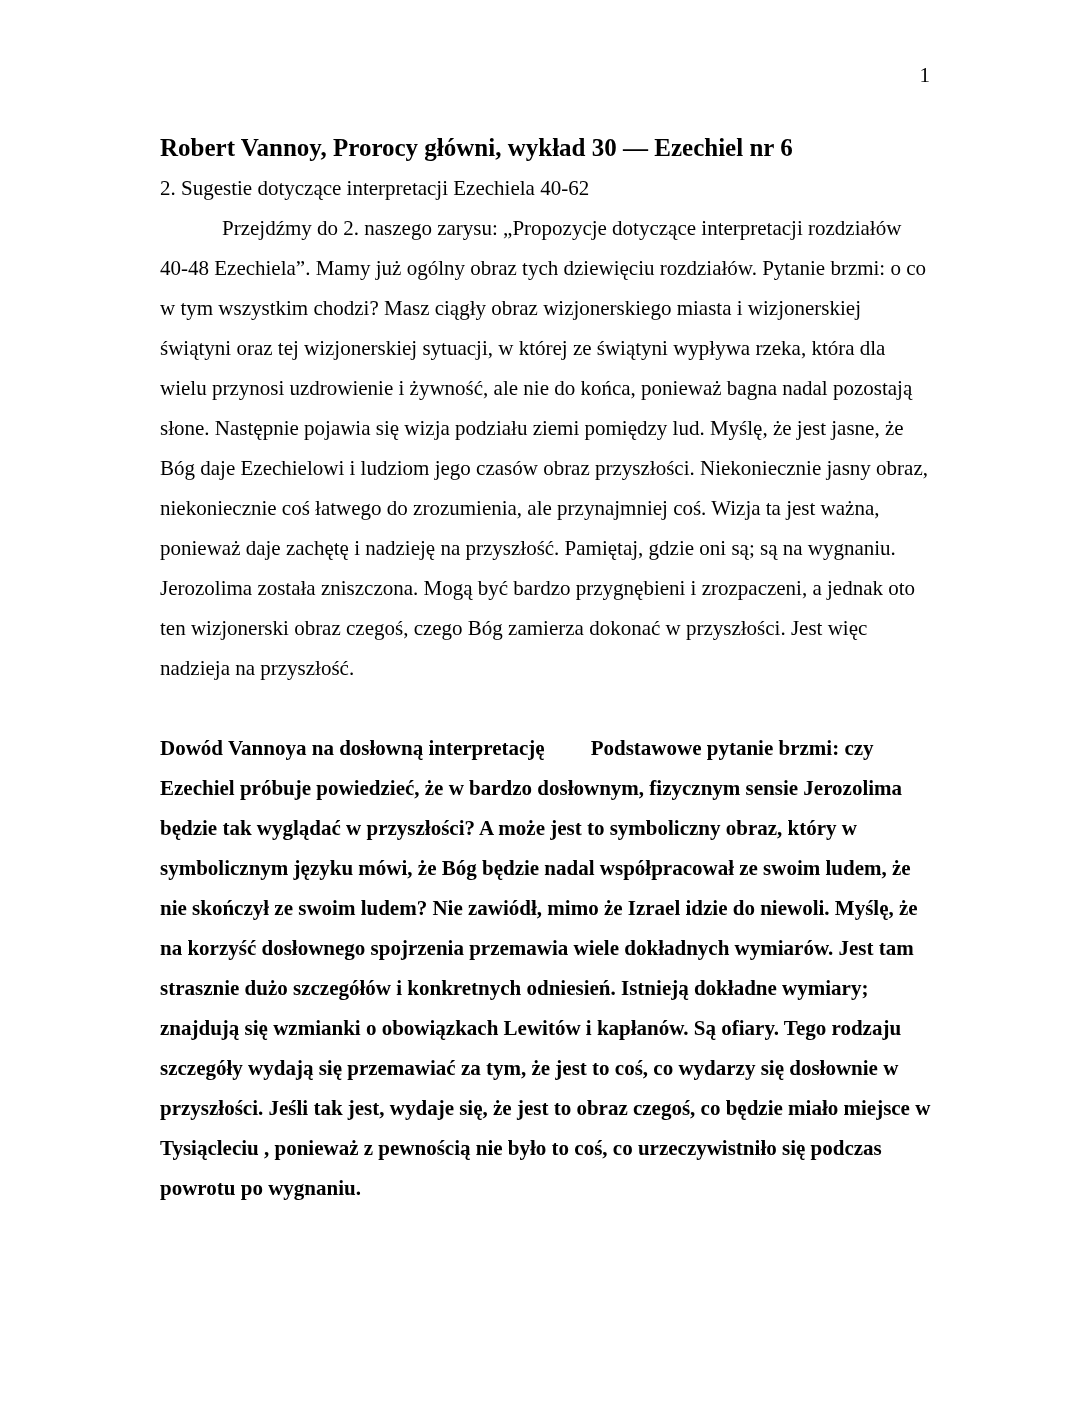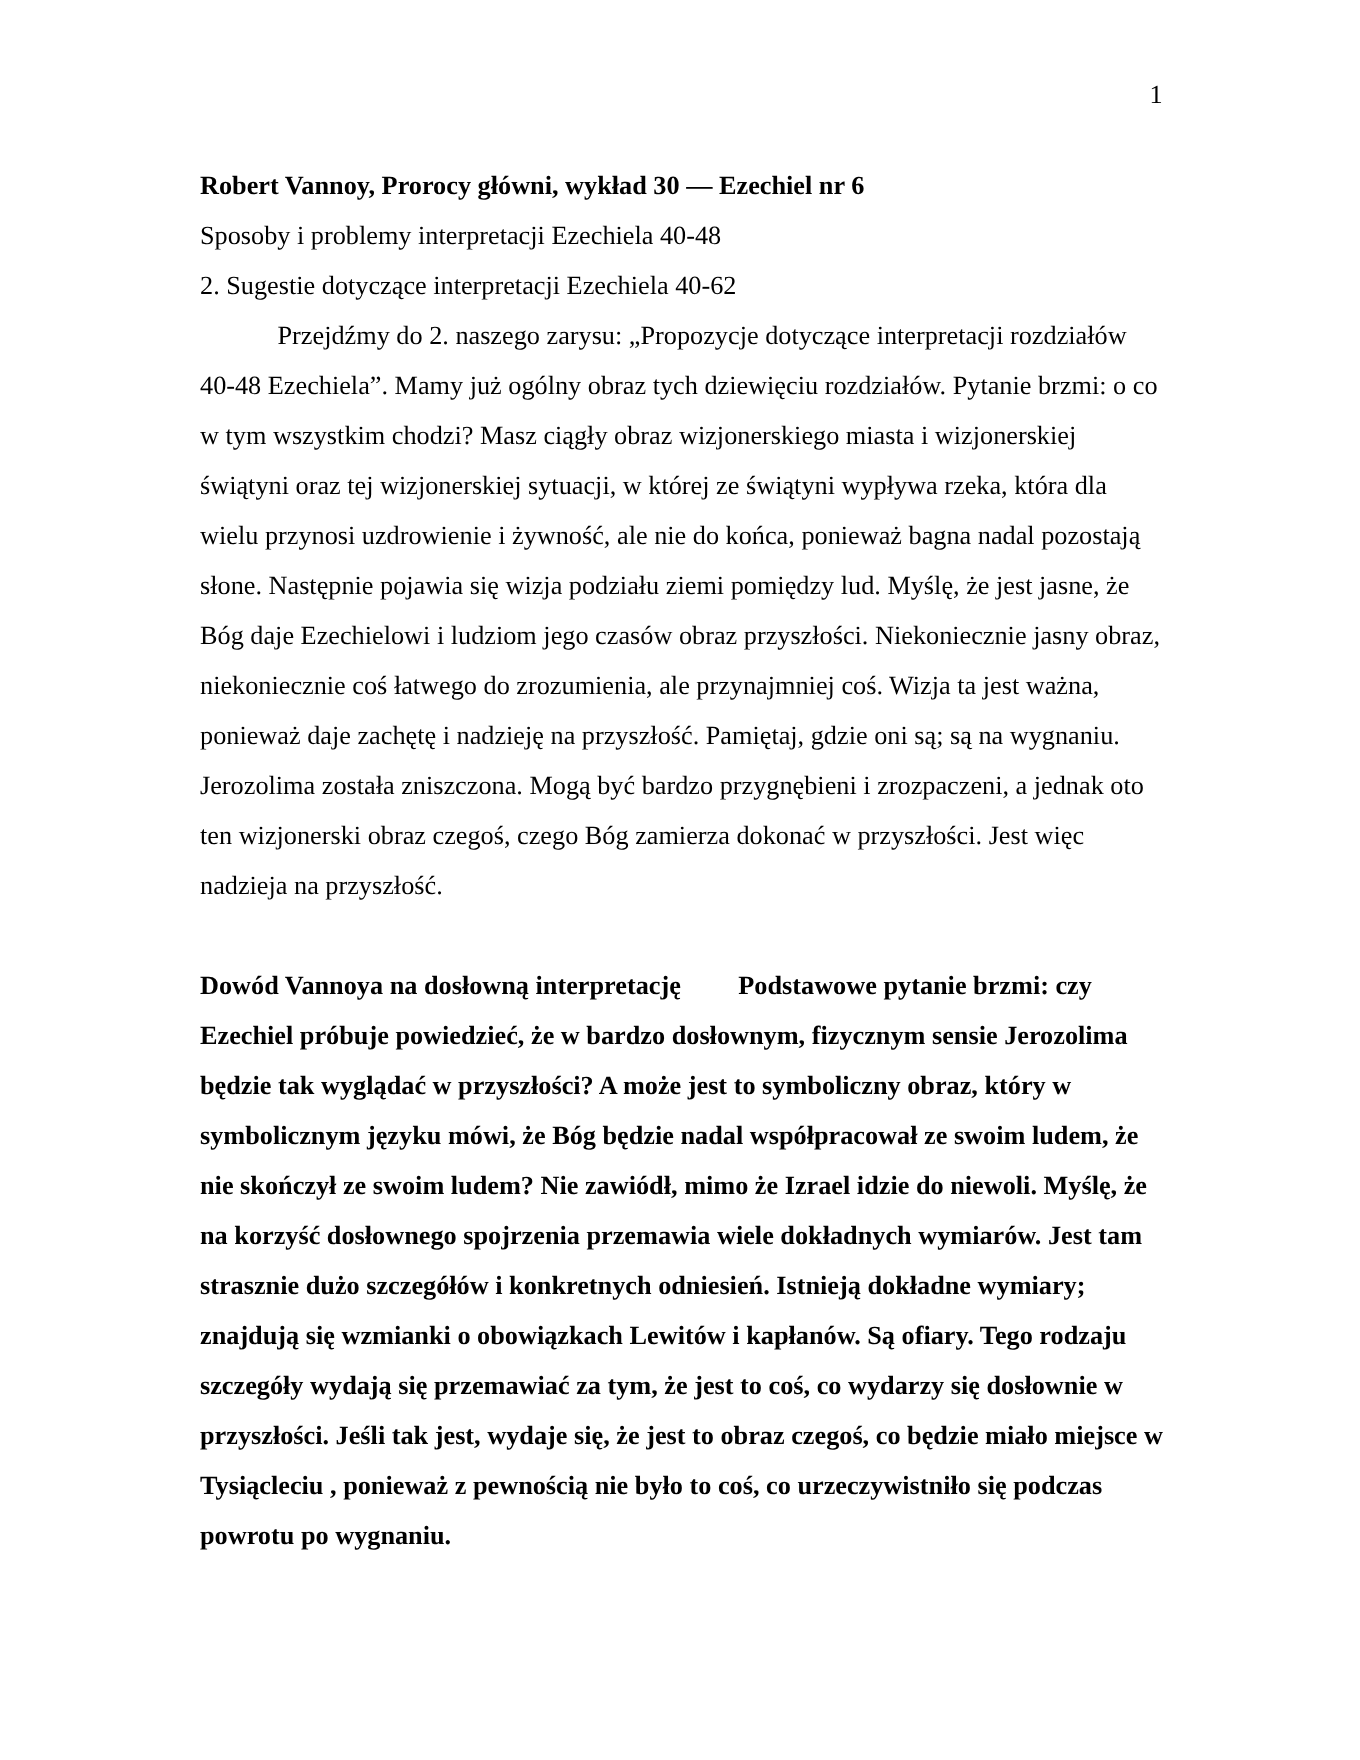--- a/index.html
+++ b/index.html
@@ -33,21 +33,21 @@
   .content {
     position: absolute;
     top: 128px;
     left: 160px;
     width: 772px;
     font-size: 21px;
     line-height: 40px;
     text-align: left;
   }
   .title {
-    font-size: 21px;
+    font-size: 25px;
     font-weight: bold;
     margin: 0;
     line-height: 40px;
   }
   .subtitle {
     margin: 0;
   }
   .body-para {
     margin: 0;
   }
@@ -67,21 +67,20 @@
 <body>
 
 <div class="page">
 
   <div class="page-number">1</div>
 
   <div class="content">
 
     <h1 class="title">Robert Vannoy, Prorocy główni, wykład 30 — Ezechiel nr 6</h1>
 
-    <p class="subtitle">Sposoby i problemy interpretacji Ezechiela 40-48</p>
 
     <p class="subtitle">2. Sugestie dotyczące interpretacji Ezechiela 40-62</p>
 
     <p class="body-para indent-first">Przejdźmy do 2. naszego zarysu: „Propozycje dotyczące interpretacji rozdziałów 40-48 Ezechiela”. Mamy już ogólny obraz tych dziewięciu rozdziałów. Pytanie brzmi: o co w tym wszystkim chodzi? Masz ciągły obraz wizjonerskiego miasta i wizjonerskiej świątyni oraz tej wizjonerskiej sytuacji, w której ze świątyni wypływa rzeka, która dla wielu przynosi uzdrowienie i żywność, ale nie do końca, ponieważ bagna nadal pozostają słone. Następnie pojawia się wizja podziału ziemi pomiędzy lud. Myślę, że jest jasne, że Bóg daje Ezechielowi i ludziom jego czasów obraz przyszłości. Niekoniecznie jasny obraz, niekoniecznie coś łatwego do zrozumienia, ale przynajmniej coś. Wizja ta jest ważna, ponieważ daje zachętę i nadzieję na przyszłość. Pamiętaj, gdzie oni są; są na wygnaniu. Jerozolima została zniszczona. Mogą być bardzo przygnębieni i zrozpaczeni, a jednak oto ten wizjonerski obraz czegoś, czego Bóg zamierza dokonać w przyszłości. Jest więc nadzieja na przyszłość.</p>
 
     <p class="body-para para-gap"><span>Dowód Vannoya na dosłowną interpretację</span><span class="lead-gap"></span><span>Podstawowe pytanie brzmi: czy Ezechiel próbuje powiedzieć, że w bardzo dosłownym, fizycznym sensie Jerozolima będzie tak wyglądać w przyszłości? A może jest to symboliczny obraz, który w symbolicznym języku mówi, że Bóg będzie nadal współpracował ze swoim ludem, że nie skończył ze swoim ludem? Nie zawiódł, mimo że Izrael idzie do niewoli. Myślę, że na korzyść dosłownego spojrzenia przemawia wiele dokładnych wymiarów. Jest tam strasznie dużo szczegółów i konkretnych odniesień. Istnieją dokładne wymiary; znajdują się wzmianki o obowiązkach Lewitów i kapłanów. Są ofiary. Tego rodzaju szczegóły wydają się przemawiać za tym, że jest to coś, co wydarzy się dosłownie w przyszłości. Jeśli tak jest, wydaje się, że jest to obraz czegoś, co będzie miało miejsce w Tysiącleciu , ponieważ z pewnością nie było to coś, co urzeczywistniło się podczas powrotu po wygnaniu.</span></p>
 
   </div>
 </div>
 

